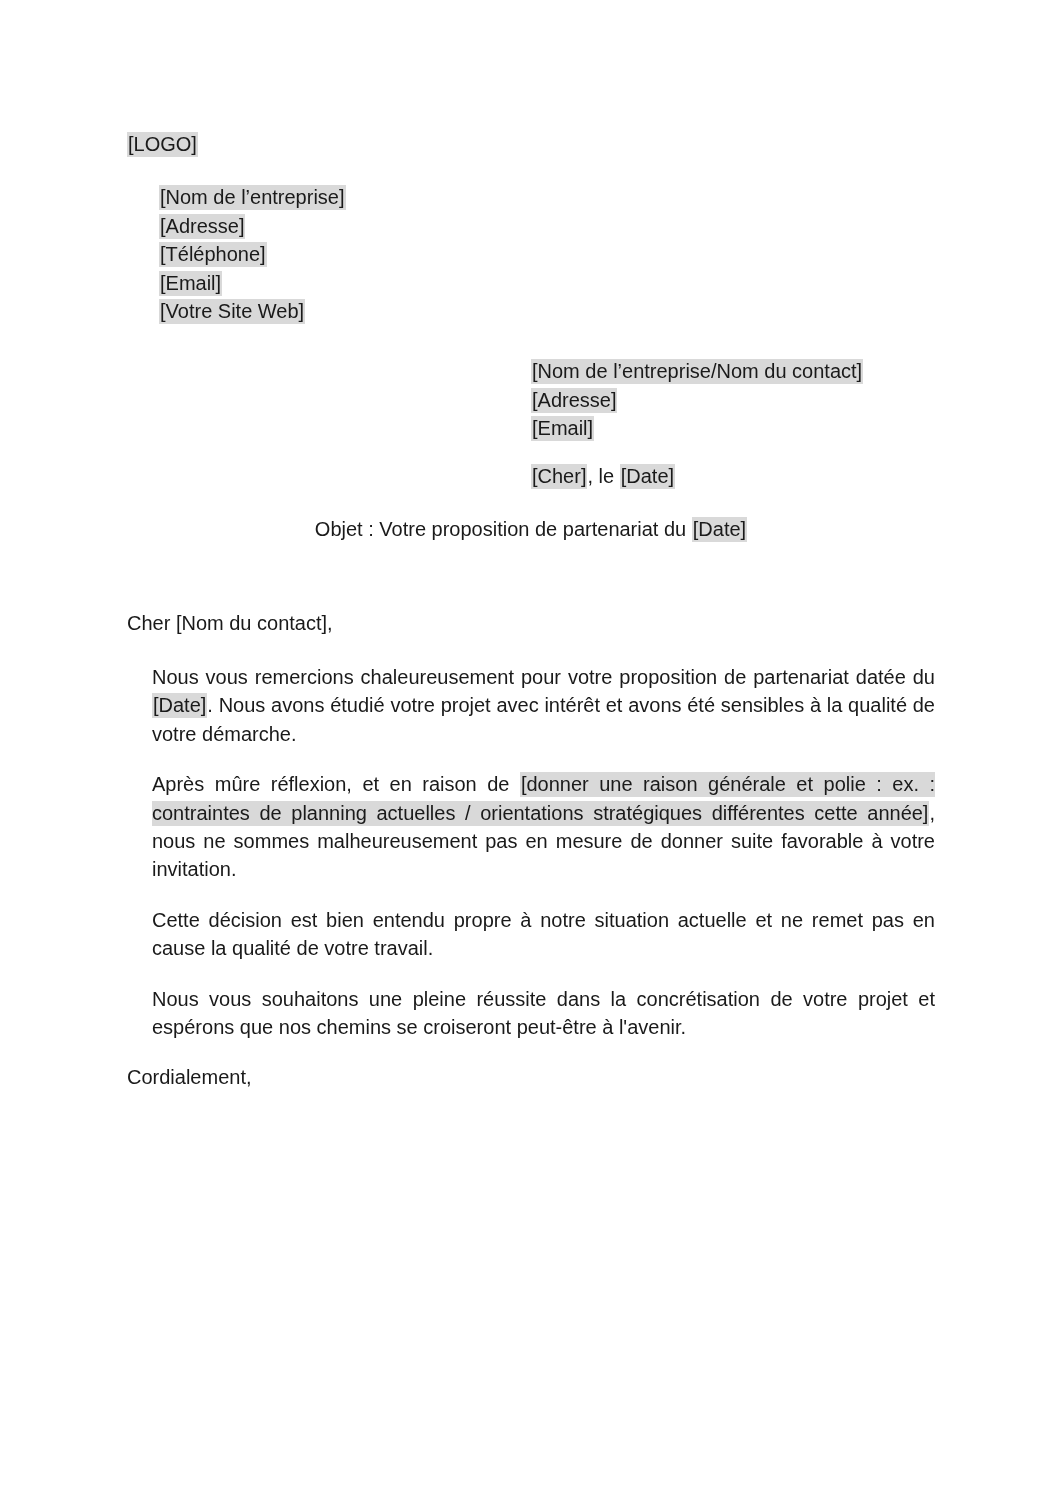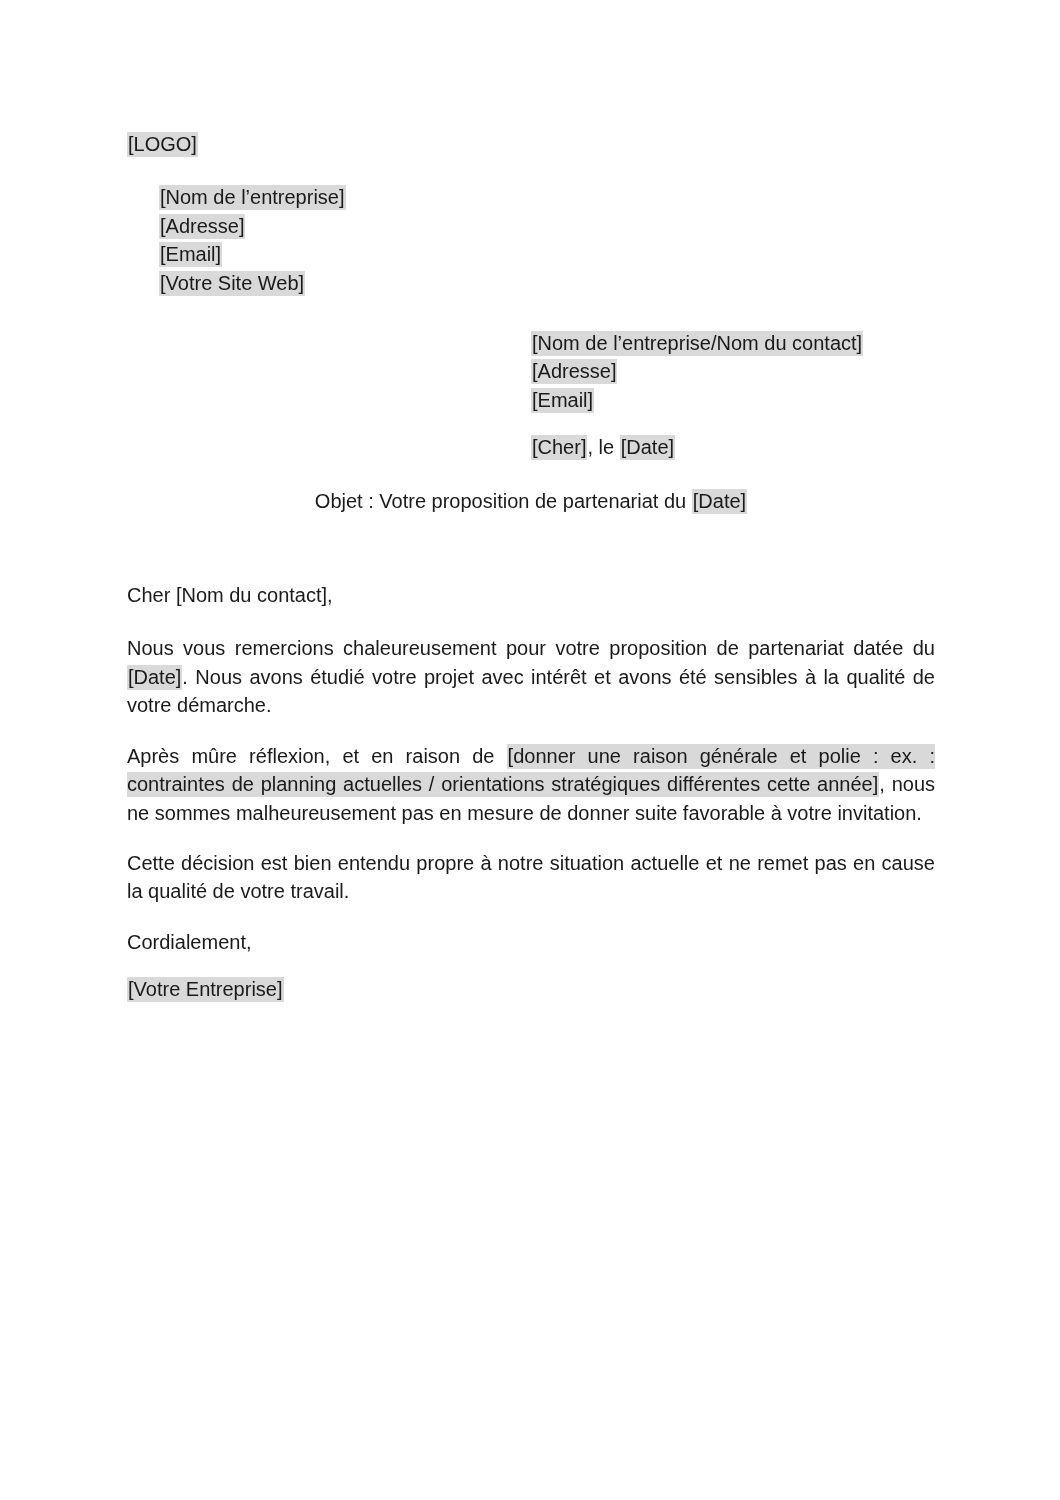--- a/index.html
+++ b/index.html
@@ -29,37 +29,39 @@
 
   .sender-block    { margin-top: 25px; padding-left: 32px; }
   .recipient-block { margin-top: 32px; margin-left: 404px; }
   .place-date-block{ margin-top: 19px; margin-left: 404px; }
   .subject-block   { margin-top: 25px; text-align: center; }
   .salutation-block{ margin-top: 66px; }
   .body-paragraphs { margin-top: 25px; }
   .body-paragraphs .line {
     text-align: justify;
     margin-bottom: 22px;
+    margin-left: 25px;
   }
   .closing-block   { margin-top: 0; }
   .signature-block { margin-top: 19px; }
 </style>
 </head>
 <body>
 
 <div class="page">
   <div class="content">
 
     <div class="logo-block">
         <div class="line"><span class="hl">[LOGO]</span></div>
       </div>
 
     <div class="sender-block">
         <div class="line"><span class="hl">[Nom de l’entreprise]</span></div>
         <div class="line"><span class="hl">[Adresse]</span></div>
+        <div class="line"><span class="hl">[Téléphone]</span></div>
         <div class="line"><span class="hl">[Email]</span></div>
         <div class="line"><span class="hl">[Votre Site Web]</span></div>
       </div>
 
     <div class="recipient-block">
         <div class="line"><span class="hl">[Nom de l’entreprise/Nom du contact]</span></div>
         <div class="line"><span class="hl">[Adresse]</span></div>
         <div class="line"><span class="hl">[Email]</span></div>
       </div>
 
@@ -72,24 +74,24 @@
       </div>
 
     <div class="salutation-block">
         <div class="line"><span class="plain">Cher [Nom du contact],</span></div>
       </div>
 
     <div class="body-paragraphs">
         <div class="line"><span class="plain">Nous vous remercions chaleureusement pour votre proposition de partenariat datée du </span><span class="hl">[Date]</span><span class="plain">. Nous avons étudié votre projet avec intérêt et avons été sensibles à la qualité de votre démarche.</span></div>
         <div class="line"><span class="plain">Après mûre réflexion, et en raison de </span><span class="hl">[donner une raison générale et polie : ex. : contraintes de planning actuelles / orientations stratégiques différentes cette année]</span><span class="plain">, nous ne sommes malheureusement pas en mesure de donner suite favorable à votre invitation.</span></div>
         <div class="line"><span class="plain">Cette décision est bien entendu propre à notre situation actuelle et ne remet pas en cause la qualité de votre travail.</span></div>
+        <div class="line"><span class="plain">Nous vous souhaitons une pleine réussite dans la concrétisation de votre projet et espérons que nos chemins se croiseront peut-être à l'avenir.</span></div>
       </div>
 
     <div class="closing-block">
         <div class="line"><span class="plain">Cordialement,</span></div>
       </div>
 
     <div class="signature-block">
-        <div class="line"><span class="hl">[Votre Entreprise]</span></div>
       </div>
 
   </div>
 </div>
 
 </body></html>

